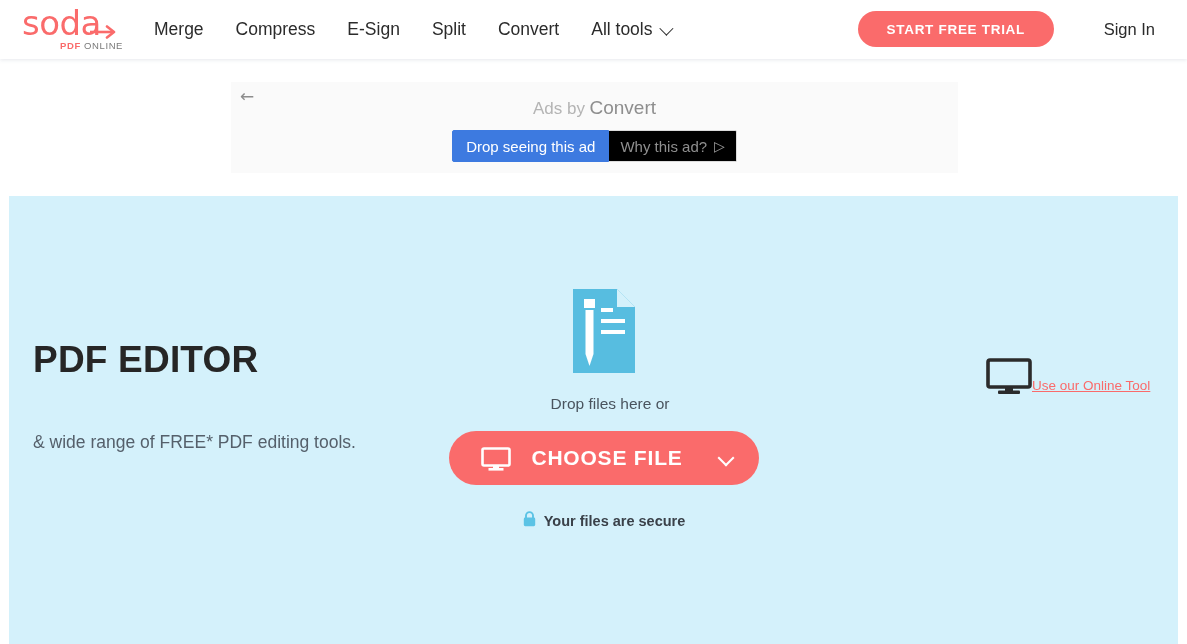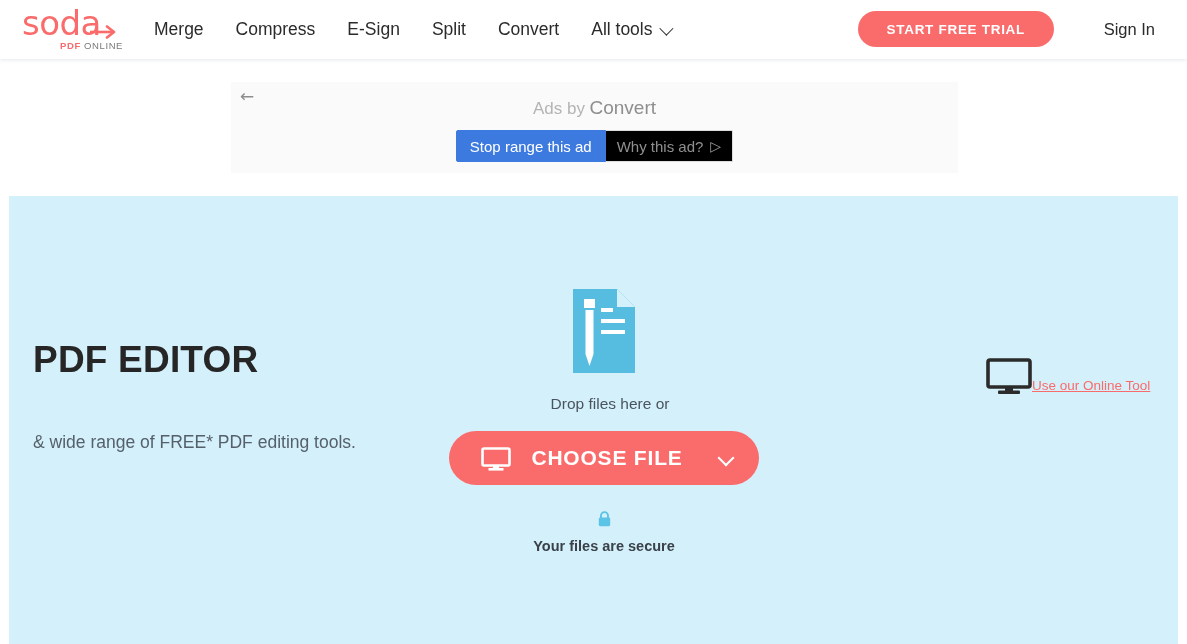--- a/index.html
+++ b/index.html
@@ -265,21 +265,20 @@
   }
   .secure {
     margin-top: 26px;
     display: flex;
     align-items: center;
     gap: 8px;
     font-size: 14.5px;
     font-weight: 700;
     color: #3a4149;
     font-family: "Liberation Sans", sans-serif;
-    flex-direction: column;
   }
 
   .hero-right {
     position: absolute;
     right: 22px; top: 162px;
     width: 170px;
     display: flex;
     flex-direction: row;
     align-items: center;
   }
@@ -340,21 +339,21 @@
 
 <div class="ad-wrap">
   <div class="ad-back">←</div>
 
   <div class="ad-by">
     <span class="t1">Ads by</span>
     <span class="t2">Convert</span>
   </div>
 
   <div class="ad-btns">
-    <button class="ad-stop">Stop range this ad</button>
+    <button class="ad-stop">Drop seeing this ad</button>
     <button class="ad-why">
       <span>Why this ad?</span>
       <span class="tri-icon">▷</span>
     </button>
   </div>
 </div>
 
 <section class="hero">
 
   <div class="hero-left">

